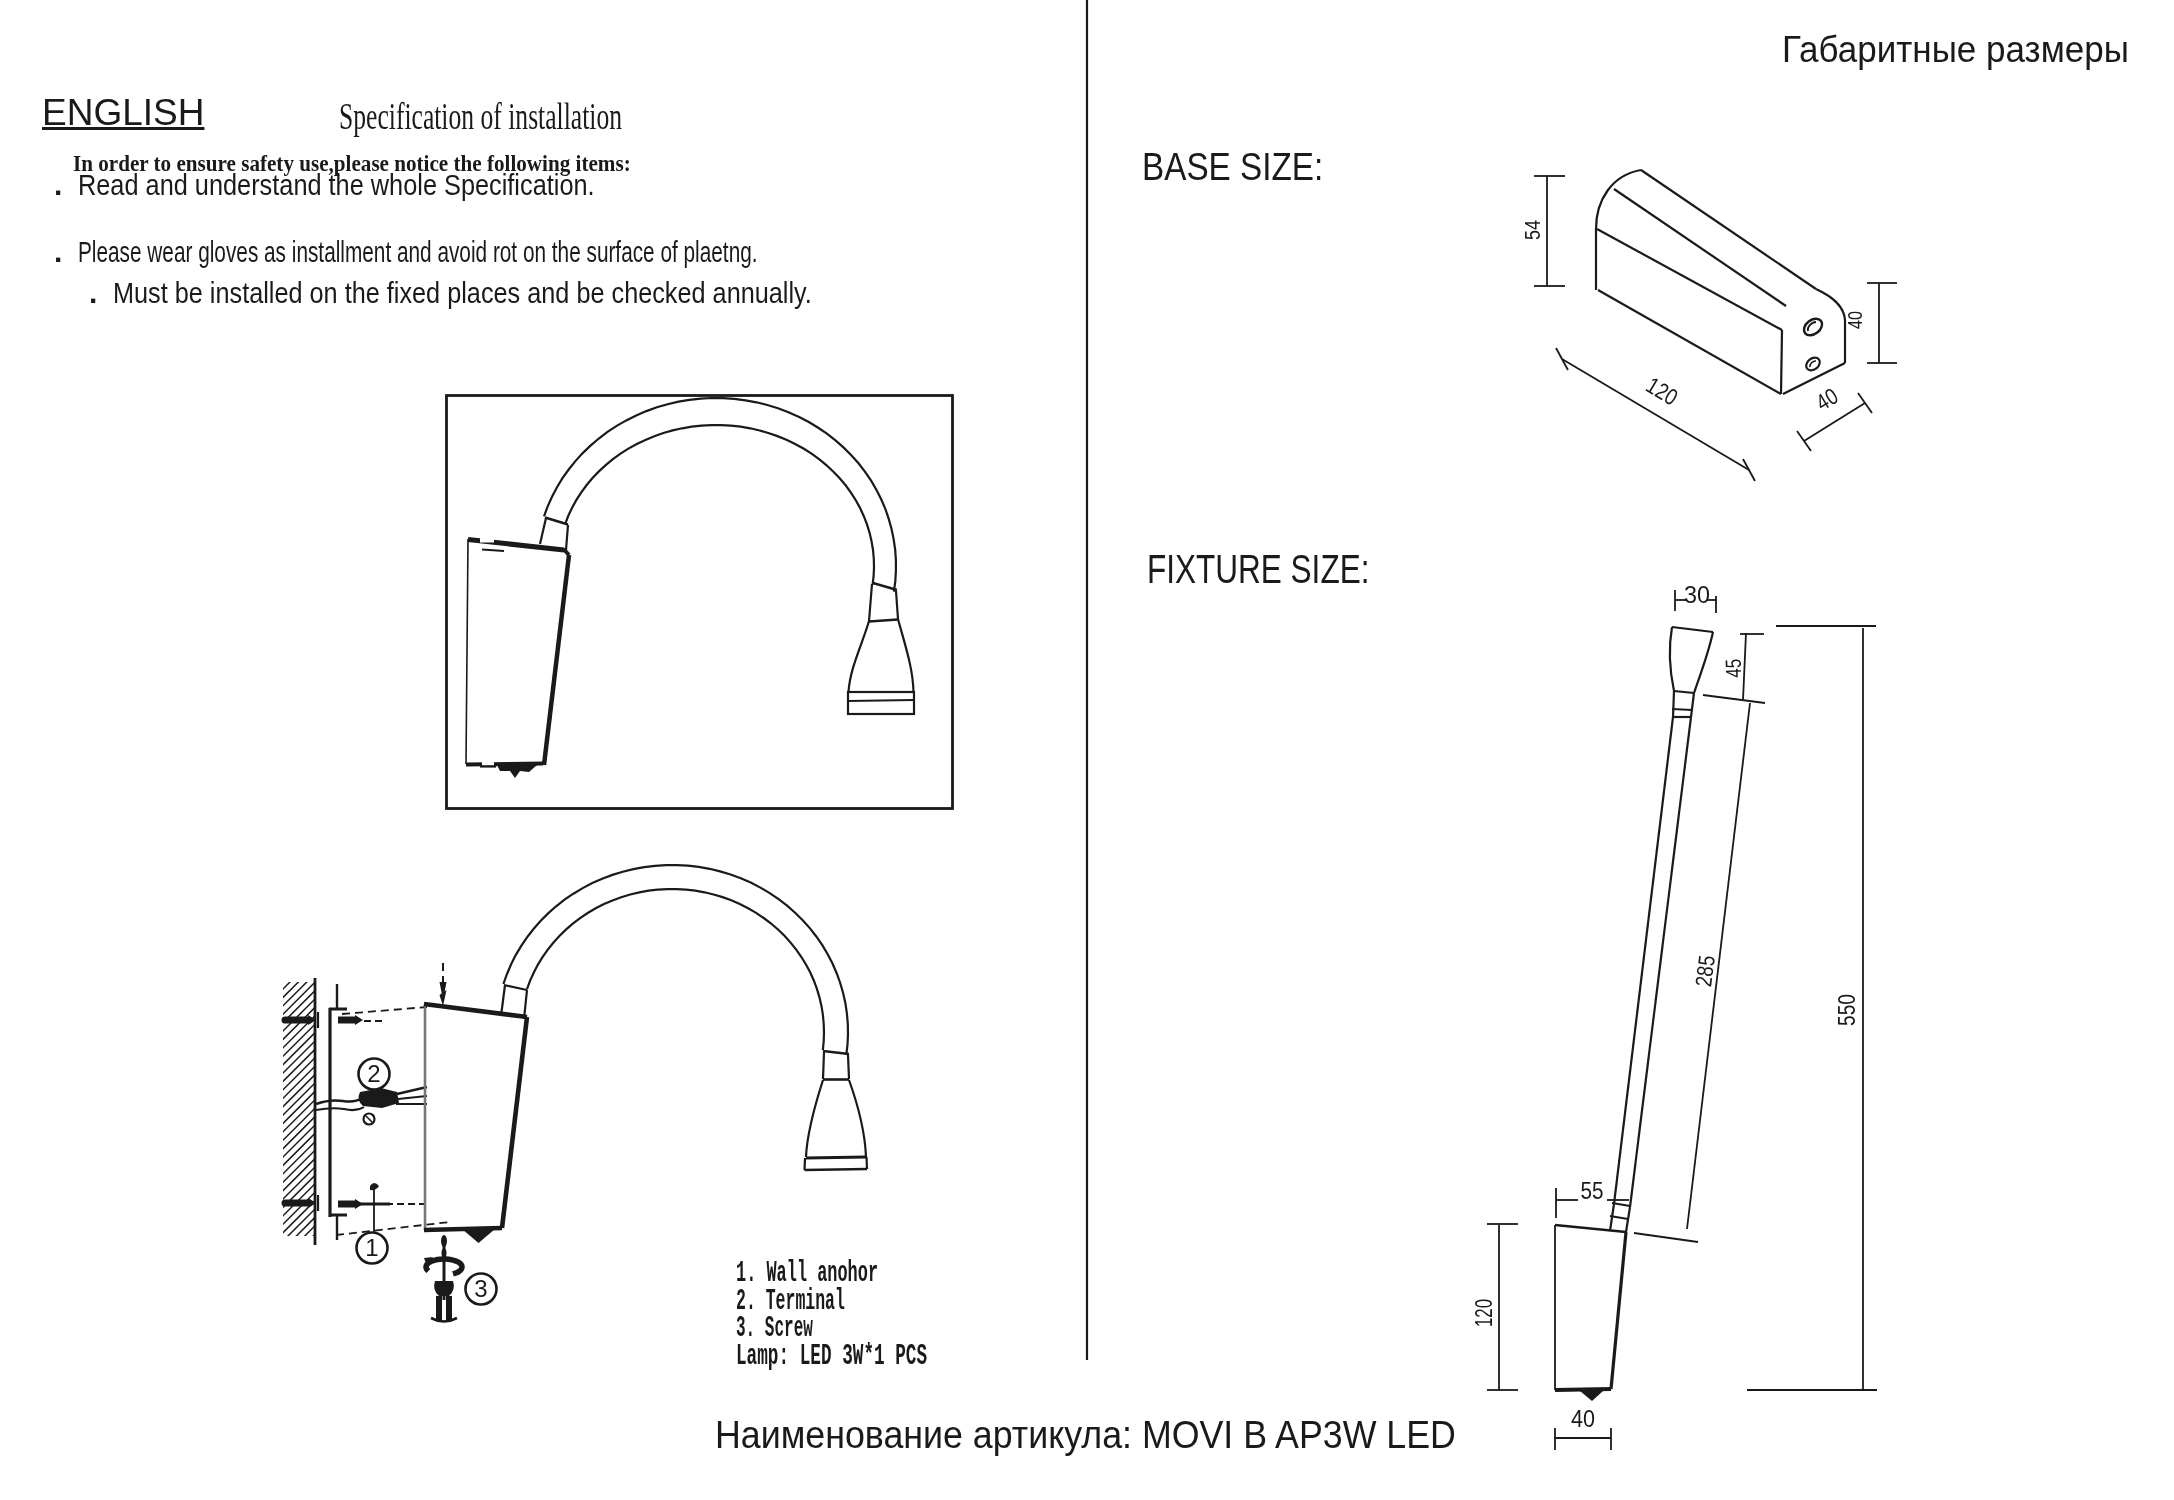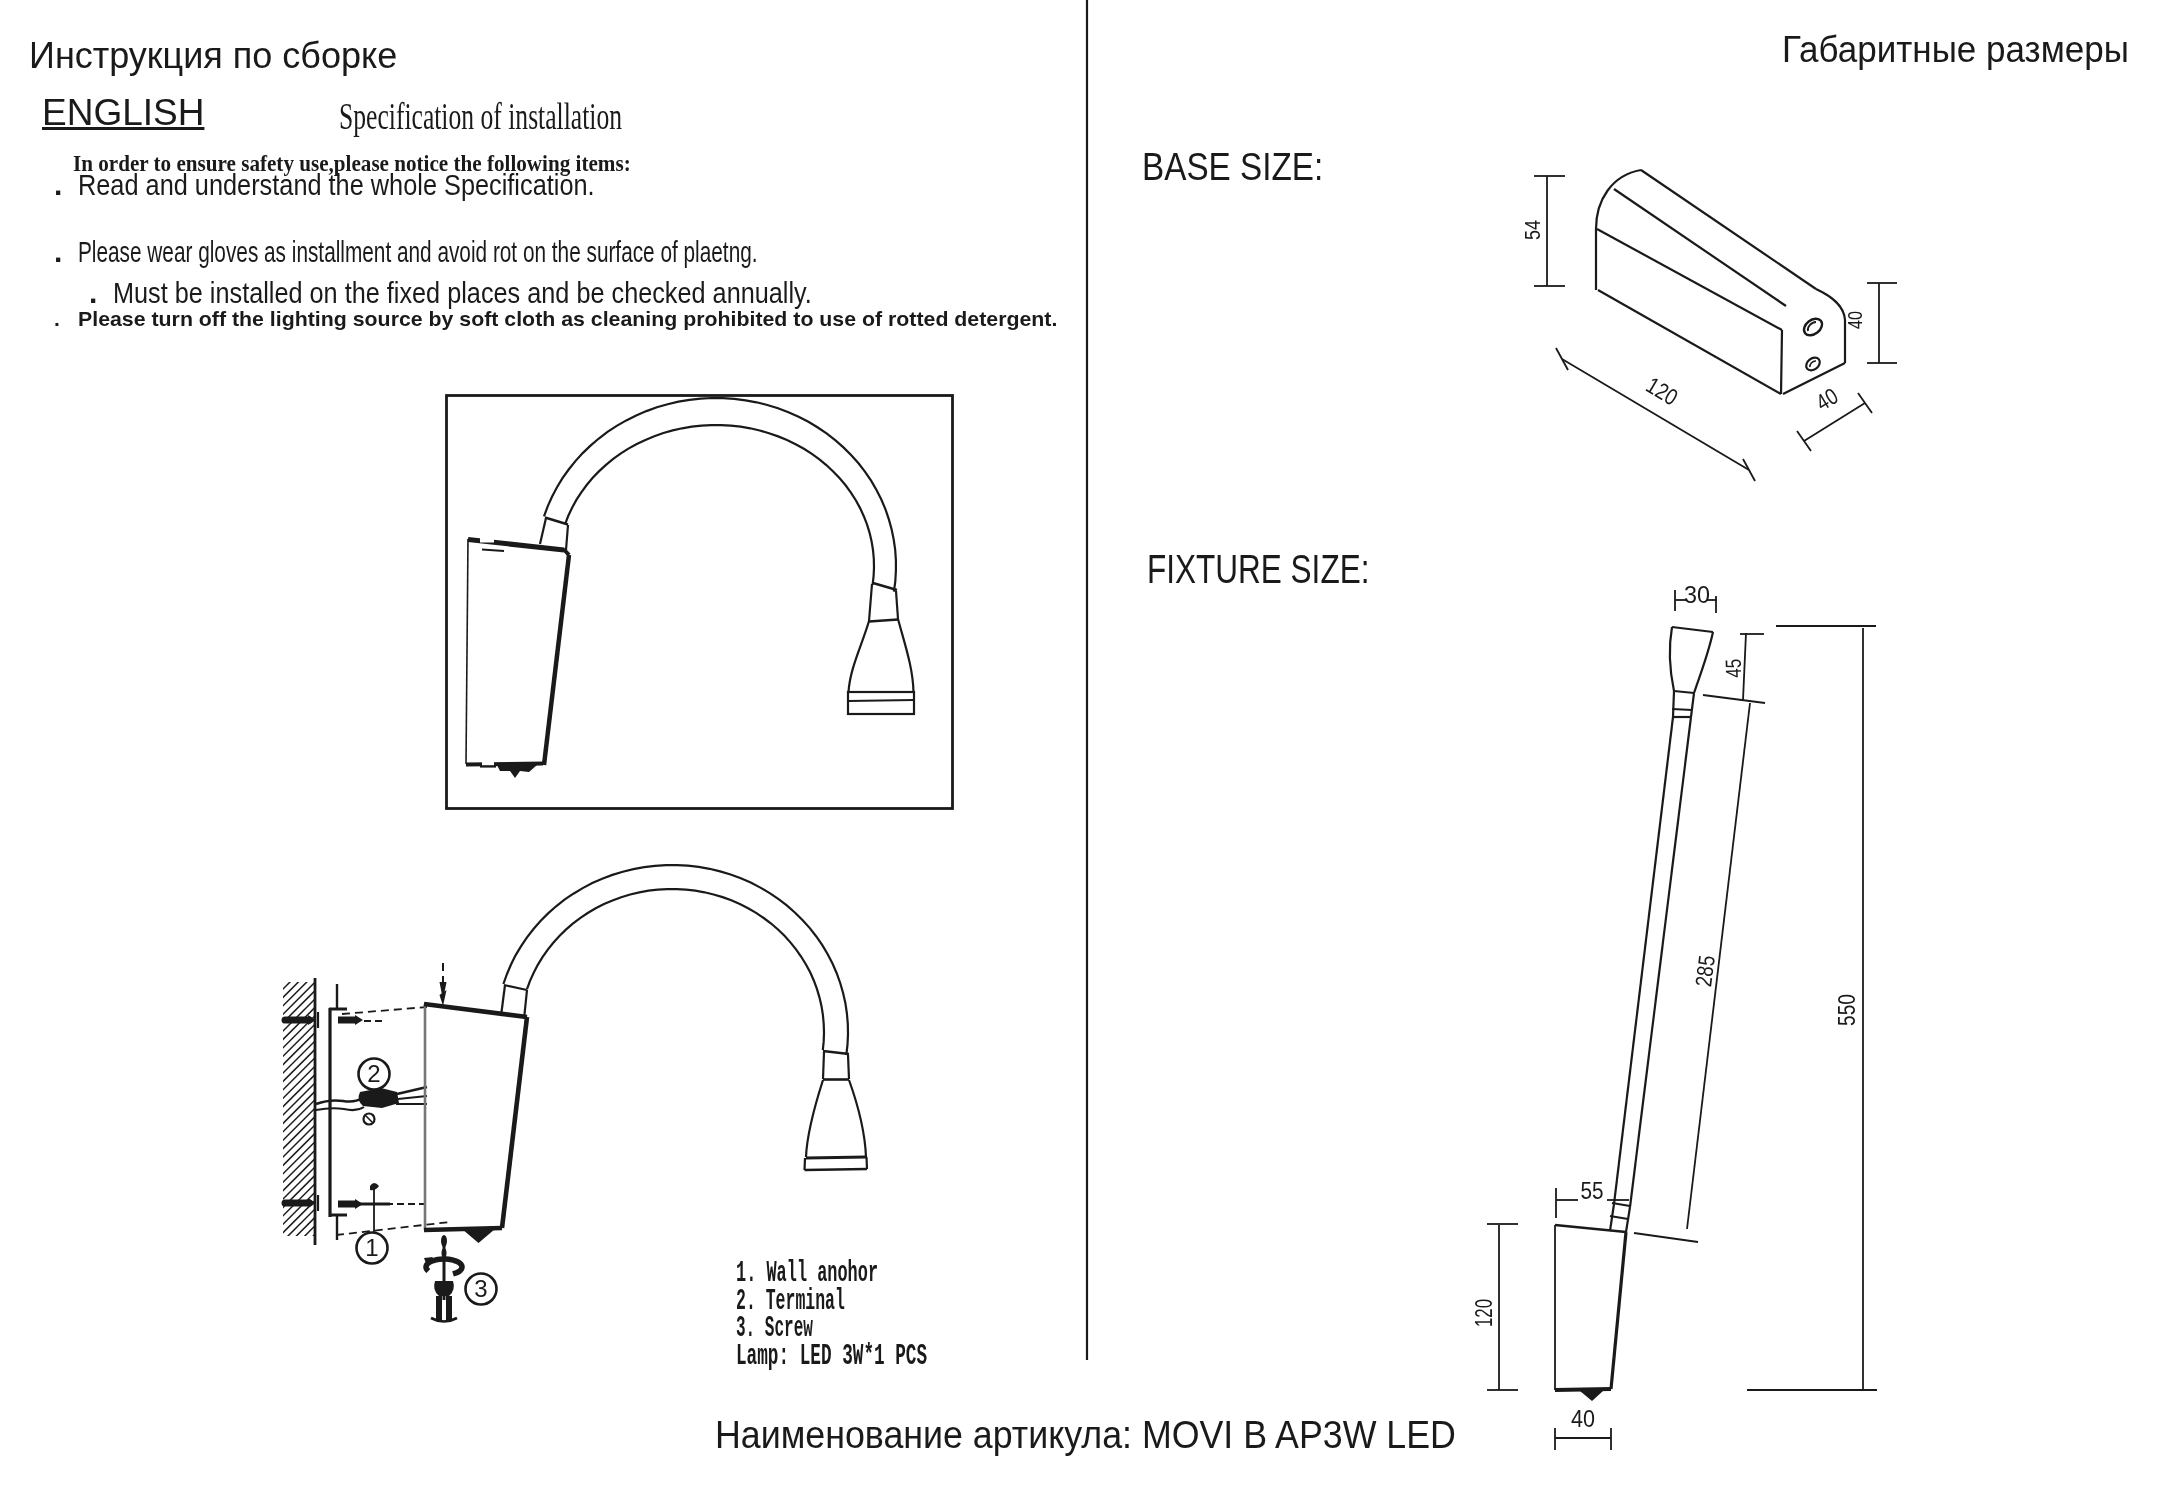--- a/index.html
+++ b/index.html
@@ -217,28 +217,26 @@
 <text x="1658" y="398" font-size="23" text-anchor="middle" fill="#1a1a1a" font-family="Liberation Sans" transform="rotate(31 1658 398)" textLength="32" lengthAdjust="spacingAndGlyphs">120</text>
 <text x="1831" y="406" font-size="23" text-anchor="middle" fill="#1a1a1a" font-family="Liberation Sans" transform="rotate(-31 1831 406)" textLength="21" lengthAdjust="spacingAndGlyphs">40</text>
 <text x="1697" y="603" font-size="24" text-anchor="middle" fill="#1a1a1a" font-family="Liberation Sans" textLength="26" lengthAdjust="spacingAndGlyphs">30</text>
 <text x="1741" y="668" font-size="22" text-anchor="middle" fill="#1a1a1a" font-family="Liberation Sans" transform="rotate(-92 1741 668)" textLength="19" lengthAdjust="spacingAndGlyphs">45</text>
 <text x="1713" y="972" font-size="23" text-anchor="middle" fill="#1a1a1a" font-family="Liberation Sans" transform="rotate(-83 1713 972)" textLength="31" lengthAdjust="spacingAndGlyphs">285</text>
 <text x="1855" y="1010" font-size="23" text-anchor="middle" fill="#1a1a1a" font-family="Liberation Sans" transform="rotate(-90 1855 1010)" textLength="32" lengthAdjust="spacingAndGlyphs">550</text>
 <text x="1592" y="1199" font-size="24" text-anchor="middle" fill="#1a1a1a" font-family="Liberation Sans" textLength="23" lengthAdjust="spacingAndGlyphs">55</text>
 <text x="1492" y="1313" font-size="23" text-anchor="middle" fill="#1a1a1a" font-family="Liberation Sans" transform="rotate(-90 1492 1313)" textLength="28" lengthAdjust="spacingAndGlyphs">120</text>
 <text x="1583" y="1427" font-size="24" text-anchor="middle" fill="#1a1a1a" font-family="Liberation Sans" textLength="24" lengthAdjust="spacingAndGlyphs">40</text>
 </svg>
-<div class="t" style="left:29px;top:37px;font-size:36px;font-family:'Liberation Sans',sans-serif;font-weight:400;transform:scaleX(1.0);">Инструкция по сборке</div>
 <div class="t" style="left:42px;top:94px;font-size:37px;font-family:'Liberation Sans',sans-serif;font-weight:400;transform:scaleX(1.0);text-decoration:underline;">ENGLISH</div>
 <div class="t" style="left:339px;top:98px;font-size:37px;font-family:'Liberation Serif',sans-serif;font-weight:400;transform:scaleX(0.692);">Specification of installation</div>
 <div class="t" style="left:73px;top:151px;font-size:24px;font-family:'Liberation Serif',sans-serif;font-weight:700;transform:scaleX(0.88);">In order to ensure safety use,please notice the following items:</div>
 <div class="bl" style="top:169px;font-size:30px;font-weight:400;"><span class="dot">.</span><span class="bt" style="transform:scaleX(0.844);">Read and understand the whole Specification.</span></div>
 <div class="bl" style="top:236px;font-size:30px;font-weight:400;"><span class="dot">.</span><span class="bt" style="transform:scaleX(0.693);">Please wear gloves as installment and avoid rot on the surface of plaetng.</span></div>
 <div class="bl" style="top:277px;font-size:30px;font-weight:400;margin-left:35px;"><span class="dot">.</span><span class="bt" style="transform:scaleX(0.842);">Must be installed on the fixed places and be checked annually.</span></div>
-<div class="bl" style="top:308px;font-size:21px;font-weight:700;"><span class="dot">.</span><span class="bt" style="transform:scaleX(1.015);">Please turn off the lighting source by soft cloth as cleaning prohibited to use of rotted detergent.</span></div>
 <div class="t" style="left:1782px;top:31px;font-size:36px;font-family:'Liberation Sans',sans-serif;font-weight:400;transform:scaleX(0.973);">Габаритные размеры</div>
 <div class="t" style="left:1142px;top:147px;font-size:39px;font-family:'Liberation Sans',sans-serif;font-weight:400;transform:scaleX(0.853);">BASE SIZE:</div>
 <div class="t" style="left:1147px;top:548px;font-size:40px;font-family:'Liberation Sans',sans-serif;font-weight:400;transform:scaleX(0.788);">FIXTURE SIZE:</div>
 <div class="t" style="left:736px;top:1259px;font-size:29px;font-family:'Liberation Mono',sans-serif;font-weight:700;transform:scaleX(0.583);">1. Wall anohor</div>
 <div class="t" style="left:736px;top:1287px;font-size:29px;font-family:'Liberation Mono',sans-serif;font-weight:700;transform:scaleX(0.569);">2. Terminal</div>
 <div class="t" style="left:736px;top:1314px;font-size:29px;font-family:'Liberation Mono',sans-serif;font-weight:700;transform:scaleX(0.553);">3. Screw</div>
 <div class="t" style="left:736px;top:1342px;font-size:29px;font-family:'Liberation Mono',sans-serif;font-weight:700;transform:scaleX(0.61);">Lamp: LED 3W*1 PCS</div>
 <div class="t" style="left:715px;top:1416px;font-size:38px;font-family:'Liberation Sans',sans-serif;font-weight:400;transform:scaleX(0.941);">Наименование артикула: MOVI B AP3W LED</div>
 </div>
 </body></html>

